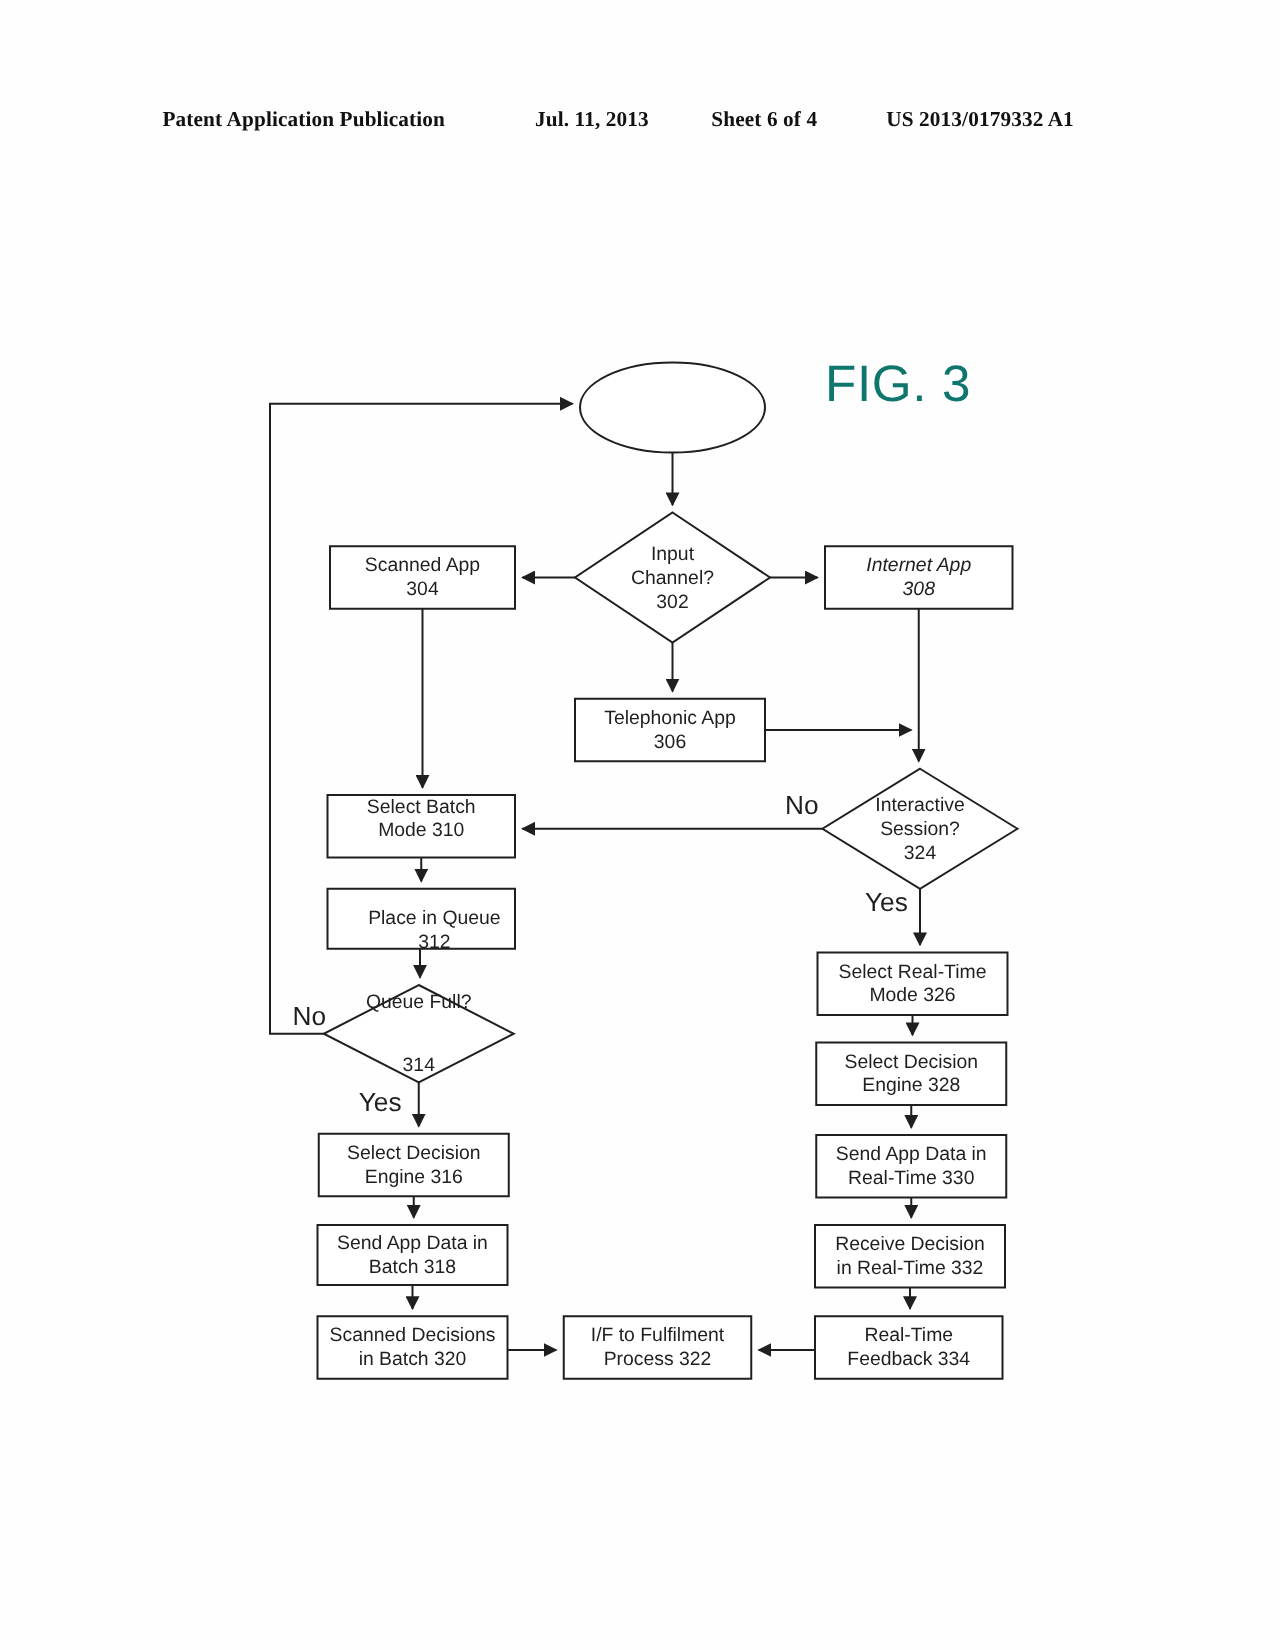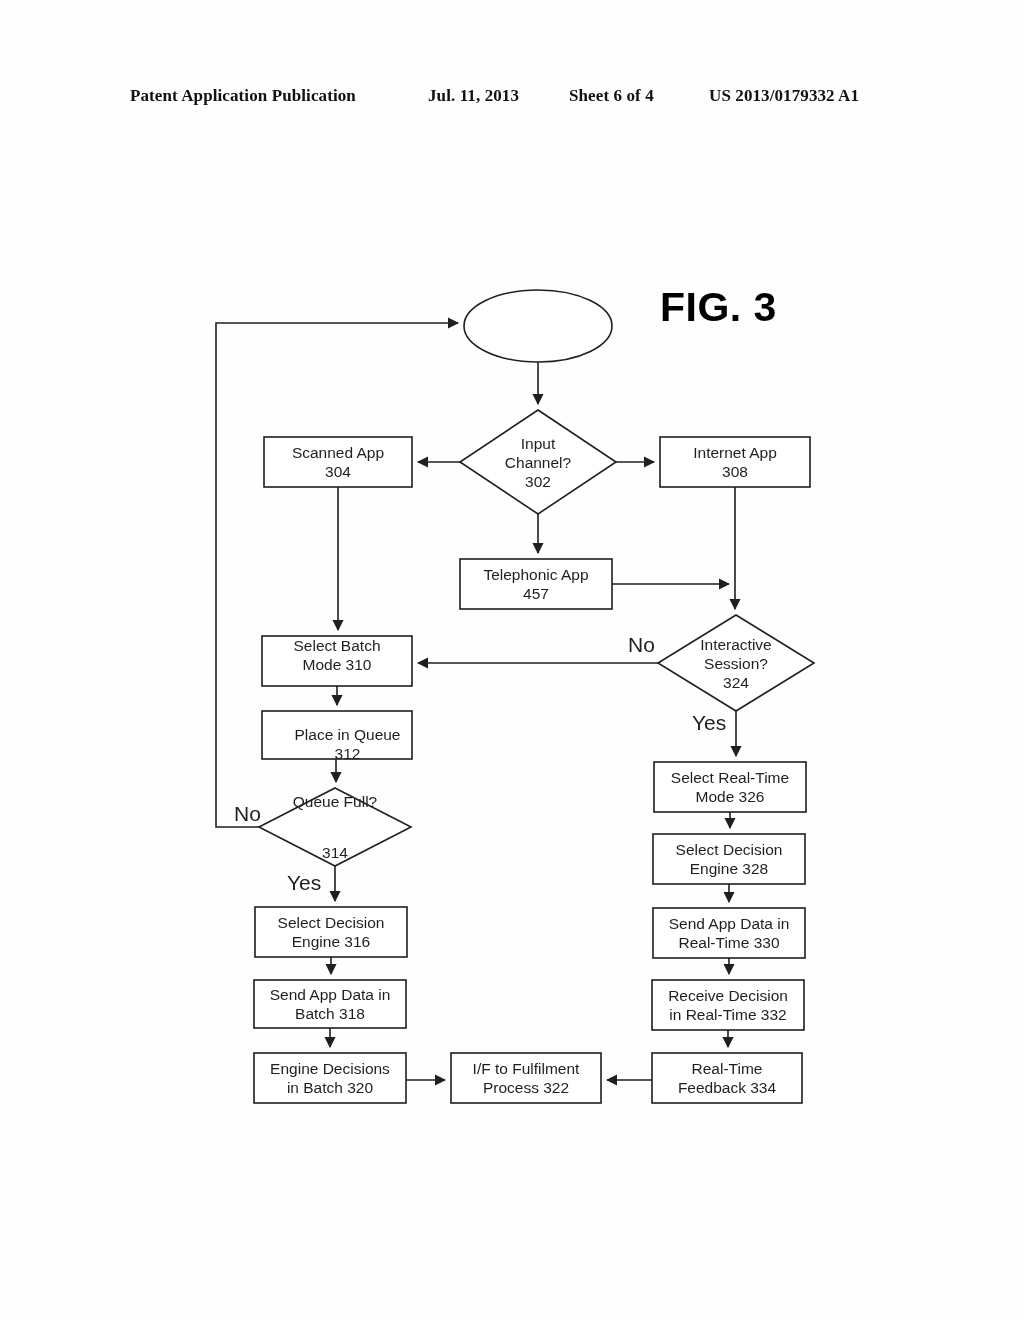--- a/index.html
+++ b/index.html
@@ -53,24 +53,24 @@
     position: absolute;
     left: 709px;
   }
 
   
   .fig-title {
     position: absolute;
     left: 660px;
     top: 284px;
     font-family: "Liberation Sans", sans-serif;
-    font-weight: bold;
+    font-weight: normal;
     font-size: 41px;
     letter-spacing: 0.5px;
-    color: #000000;
+    color: #0f766e;
   }
 
   
   #flow {
     position: absolute;
     left: 0;
     top: 0;
     width: 1024px;
     height: 1320px;
   }
@@ -210,28 +210,28 @@
     <span>Input</span>
     <span>Channel?</span>
     <span>302</span>
   </div>
 
   <div class="node-label" style="left:264px; top:437px; width:148px; height:50px;">
     <span>Scanned App</span>
     <span>304</span>
   </div>
 
-  <div class="node-label" style="left:660px; top:437px; width:150px; height:50px;">
+  <div class="node-label" style="left:660px; top:437px; width:150px; height:50px;font-style:italic;">
     <span>Internet App</span>
     <span>308</span>
   </div>
 
   <div class="node-label" style="left:460px; top:559px; width:152px; height:50px;">
     <span>Telephonic App</span>
-    <span>457</span>
+    <span>306</span>
   </div>
 
   <div class="node-label" style="left:658px; top:618px; width:156px; height:90px;">
     <span>Interactive</span>
     <span>Session?</span>
     <span>324</span>
   </div>
 
   <div class="node-label" style="left:262px; top:636px; width:150px; height:38px;">
     <span>Select Batch</span>
@@ -252,21 +252,21 @@
     <span>Select Decision</span>
     <span>Engine 316</span>
   </div>
 
   <div class="node-label" style="left:254px; top:980px; width:152px; height:48px;">
     <span>Send App Data in</span>
     <span>Batch 318</span>
   </div>
 
   <div class="node-label" style="left:254px; top:1053px; width:152px; height:50px;">
-    <span>Engine Decisions</span>
+    <span>Scanned Decisions</span>
     <span>in Batch 320</span>
   </div>
 
   <div class="node-label" style="left:451px; top:1053px; width:150px; height:50px;">
     <span>I/F to Fulfilment</span>
     <span>Process 322</span>
   </div>
 
   <div class="node-label" style="left:654px; top:762px; width:152px; height:50px;">
     <span>Select Real-Time</span>

